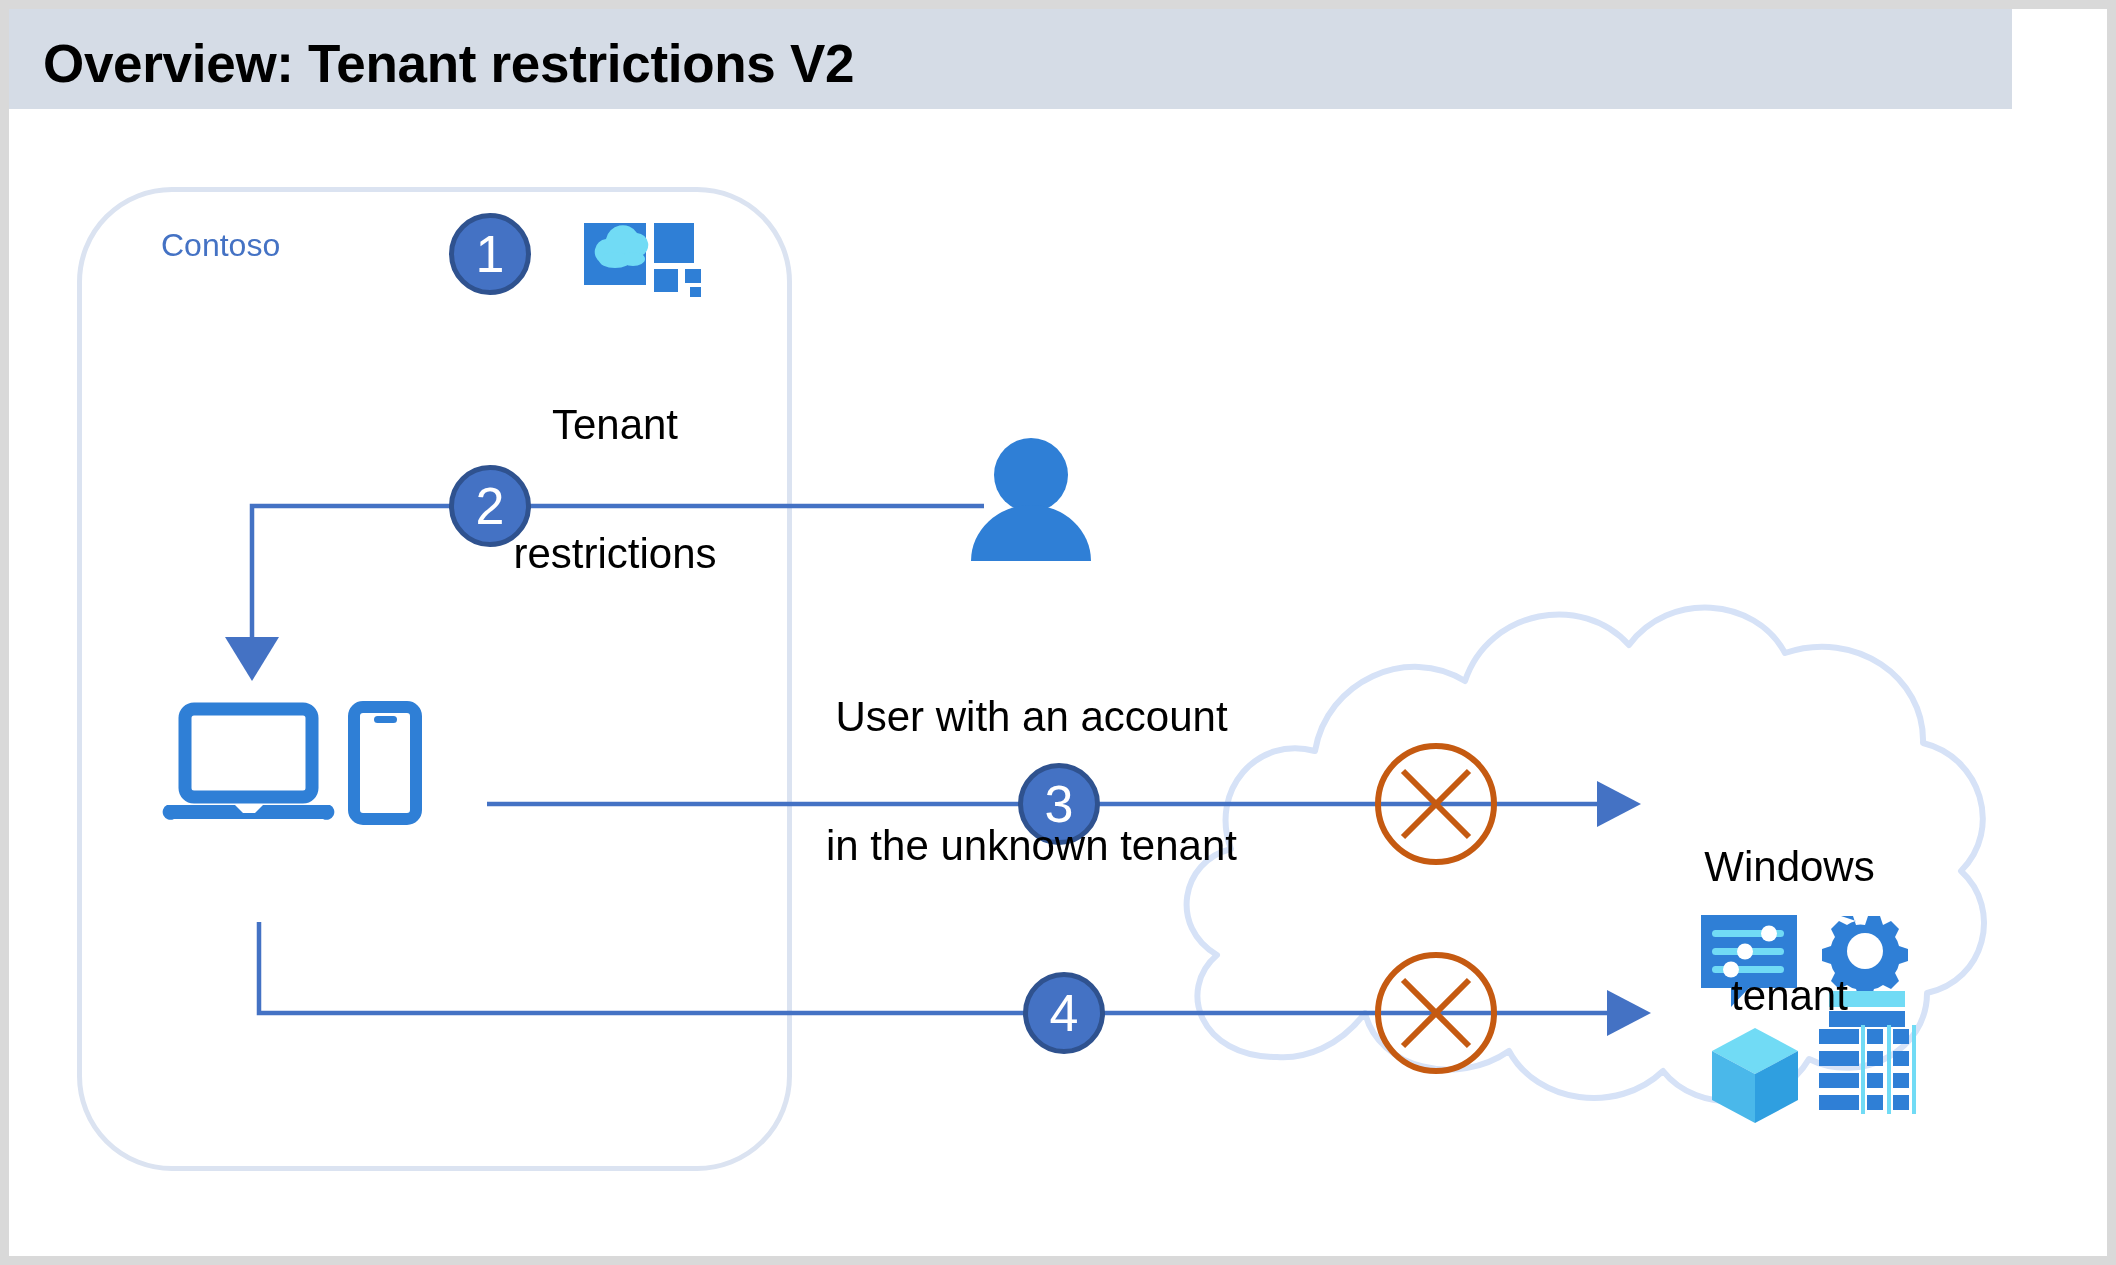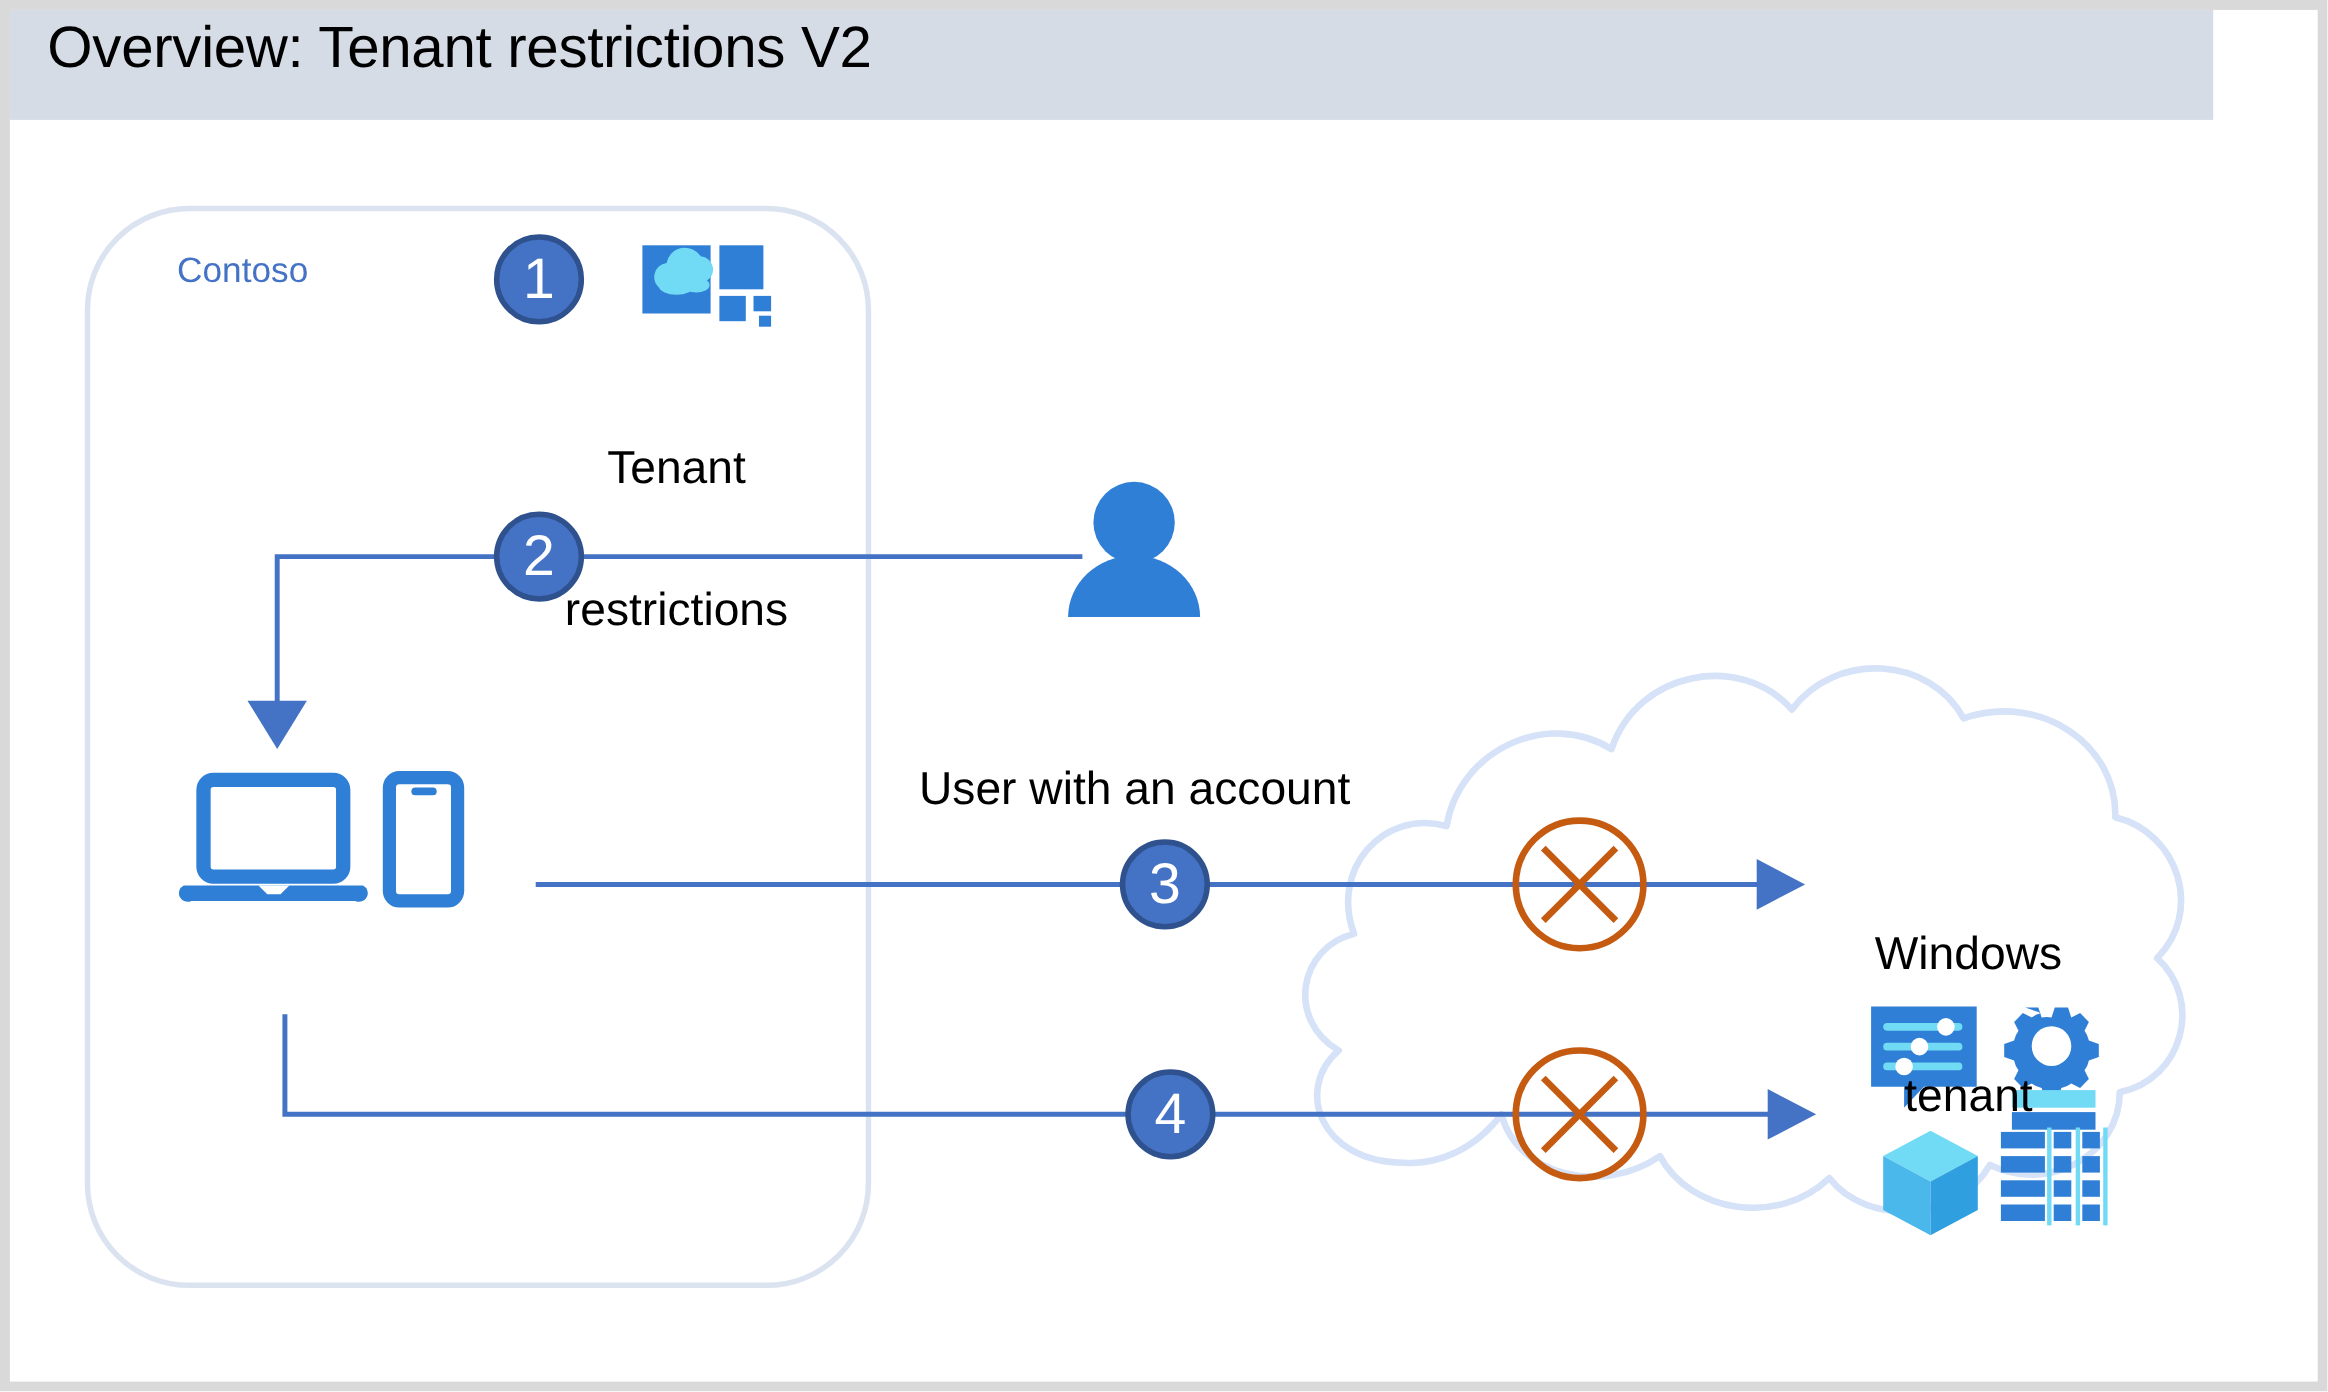--- a/index.html
+++ b/index.html
@@ -23,23 +23,23 @@
     position: absolute;
     left: 0px;
     top: 0px;
     width: 2003px;
     height: 100px;
     background: #d5dce6;
   }
   #title-text {
     position: absolute;
     left: 34px;
-    top: 4px;
+    top: 24px;
     font-size: 53px;
-    font-weight: normal;
+    font-weight: bold;
     color: #000000;
     letter-spacing: -0.3px;
     white-space: nowrap;
   }
   .canvas {
     position: absolute;
     left: 0;
     top: 0;
     width: 2098px;
     height: 1247px;
@@ -234,20 +234,21 @@
   <div class="badge" style="left:1009px; top:754px;">3</div>
   <div class="badge" style="left:1014px; top:963px;">4</div>
 
   <div class="lbl" style="left:478px; top:308px; width:256px;">
     <div>Tenant</div>
     <div>restrictions</div>
   </div>
 
   <div class="lbl" style="left:800px; top:600px; width:445px;">
     <div>User with an account</div>
+    <div>in the unknown tenant</div>
   </div>
 
 
   <div class="lbl" style="left:1653px; top:750px; width:255px;">
     <div>Windows</div>
     <div>tenant</div>
   </div>
 
 </div>
 

